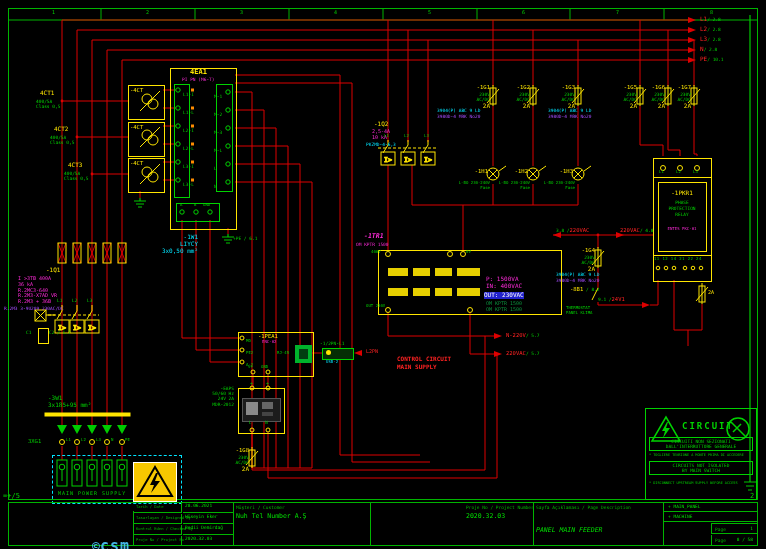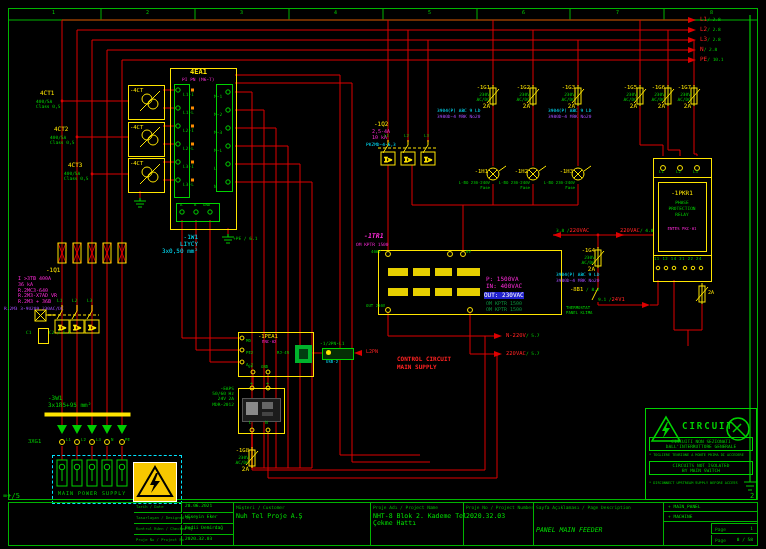--- a/index.html
+++ b/index.html
@@ -474,20 +474,26 @@
 BY MAIN SWITCH</div>
     <div class="t g" style="left:3px;top:72px;font-size:3.5px;">* DISCONNECT UPSTREAM SUPPLY BEFORE ACCESS</div>
   </div>
 
 
   <div class="t g f7" style="left:3px;top:492px;">=+/5</div>
   <div class="t g f7" style="left:750px;top:492px;">2</div>
 
   <div class="tb" style="left:8px;top:502px;width:750px;height:44px;">
 
+    <div class="tb" style="left:0;top:8px;width:125px;height:35px;border-width:0 1px 0 0;">
+      <div class="t" style="left:6px;top:8px;">
+        <span style="color:#45b7e6;font-size:13px;font-weight:bold;">©</span><span style="color:#45b7e6;font-size:15px;font-weight:bold;letter-spacing:1px;">csm</span>
+        
+      </div>
+    </div>
 
     <div class="tb" style="left:125px;top:0;width:100px;height:43px;border-width:0 1px 0 0;">
       <div class="tb" style="left:0;top:0;width:48px;height:10px;border-width:0 1px 1px 0;">
           <div class="tbl" style="font-size:3.8px;">Tarih / Date</div>
         </div>
       <div class="tb" style="left:49px;top:0;width:50px;height:10px;border-width:0 0 1px 0;">
           <div class="tbv" style="font-size:4.5px;">28.06.2021</div>
         </div>
       <div class="tb" style="left:0;top:11px;width:48px;height:10px;border-width:0 1px 1px 0;">
           <div class="tbl" style="font-size:3.8px;">Tasarlayan / Designed By</div>
@@ -504,28 +510,23 @@
       <div class="tb" style="left:0;top:33px;width:48px;height:10px;border-width:0 1px 0 0;">
           <div class="tbl" style="font-size:3.8px;">Proje No / Project No</div>
         </div>
       <div class="tb" style="left:49px;top:33px;width:50px;height:10px;border-width:0;">
           <div class="tbv" style="font-size:4.5px;">2020.32.03</div>
         </div>
     </div>
 
     <div class="tb" style="left:225px;top:0;width:137px;height:43px;border-width:0 1px 0 0;">
       <div class="tbl t" style="left:0;top:1px;">Müşteri / Customer</div>
-      <div class="tbv t f65" style="left:0;top:10px;">Nuh Tel Proje A.Ş</div>
-    </div>
-
-    <div class="tb" style="left:362px;top:0;width:93px;height:43px;border-width:0 1px 0 0;">
-      <div class="tbl t" style="left:0;top:1px;">Proje Adı / Project Name</div>
-      <div class="tbv t f6" style="left:0;top:10px;">NHT-8 Blok 2. Kademe Tel
-Çekme Hattı</div>
-    </div>
+      <div class="tbv t f65" style="left:0;top:10px;">Nuh Tel Number A.Ş</div>
+    </div>
+
 
     <div class="tb" style="left:455px;top:0;width:70px;height:43px;border-width:0 1px 0 0;">
       <div class="tbl t" style="left:0;top:1px;">Proje No / Project Number</div>
       <div class="tbv t f65" style="left:0;top:10px;">2020.32.03</div>
     </div>
 
     <div class="tb" style="left:525px;top:0;width:130px;height:43px;border-width:0 1px 0 0;">
       <div class="tbl t" style="left:0;top:1px;">Sayfa Açıklaması / Page Description</div>
       <div class="tbv t f6" style="left:0;top:24px;font-style:italic;">PANEL MAIN FEEDER</div>
     </div>

